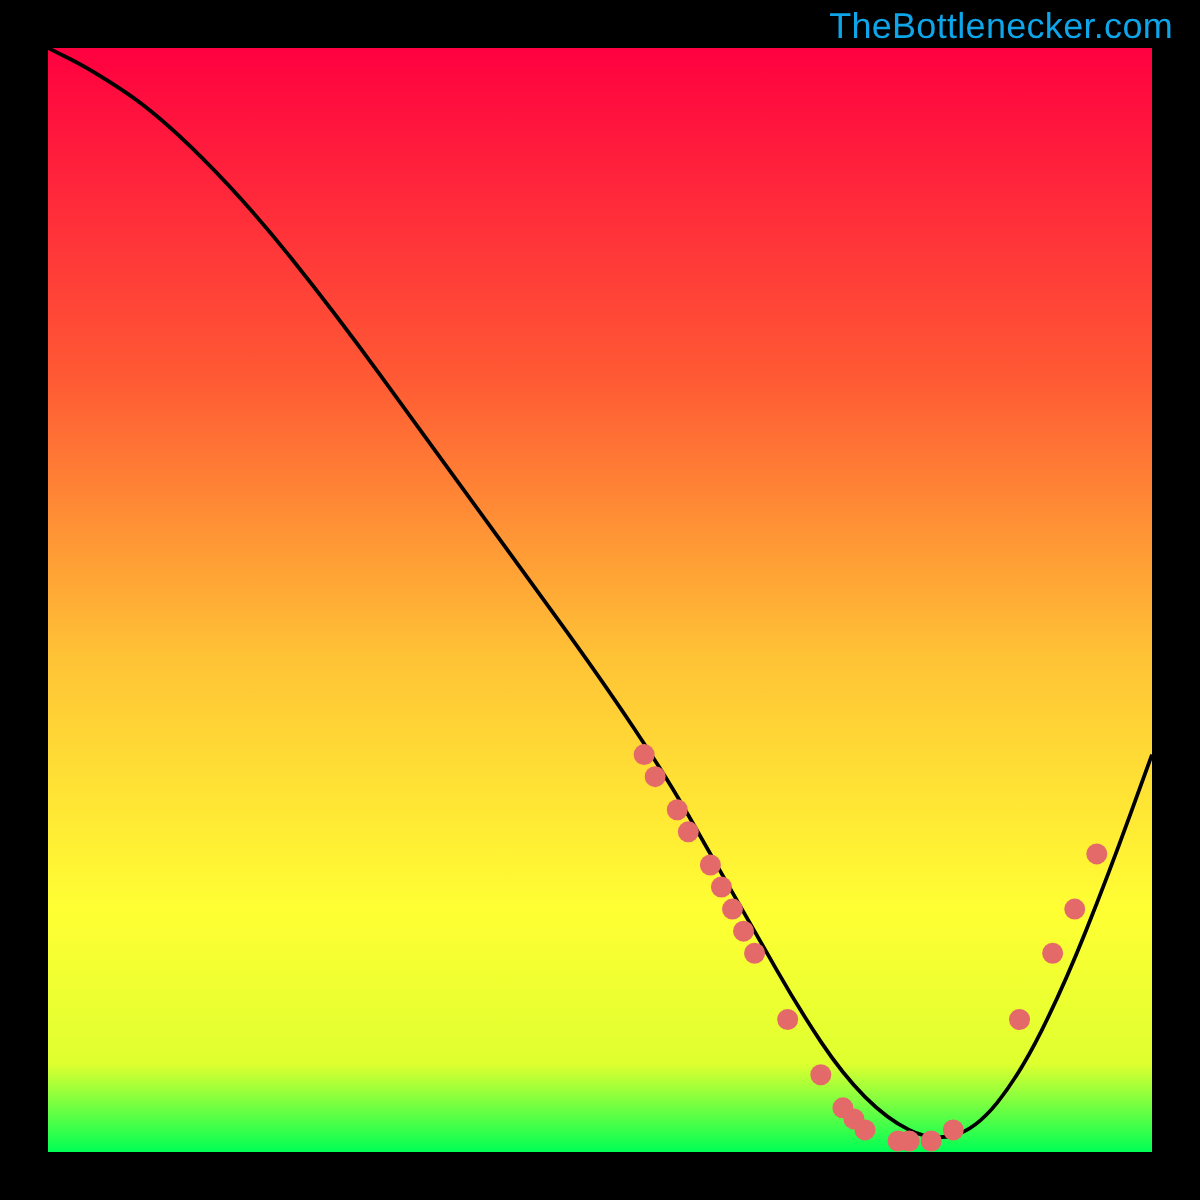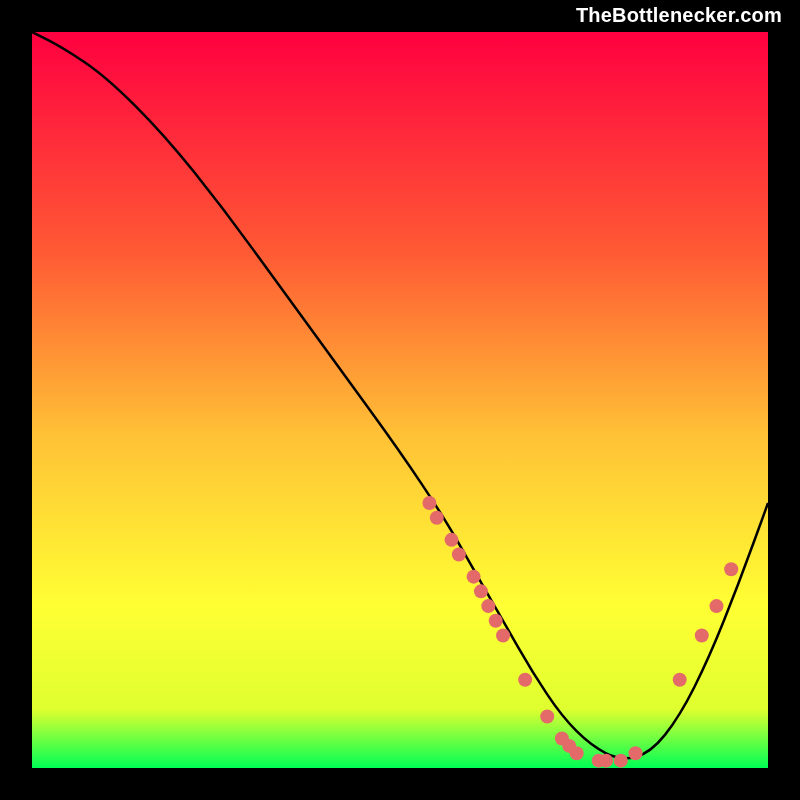--- a/index.html
+++ b/index.html
@@ -16,23 +16,23 @@
     position: relative;
     width: 800px;
     height: 800px;
     background: #000;
   }
 
   .attribution {
     position: absolute;
     top: 4px;
     right: 18px;
-    color: #ffffff;
-    font-size: 20px;
-    font-weight: 700;
+    color: #0ea5e9;
+    font-size: 24px;
+    font-weight: 400;
     letter-spacing: 0.2px;
   }
 
   .plot {
     position: absolute;
     left: 32px;
     top: 32px;
     width: 736px;
     height: 736px;
   }

